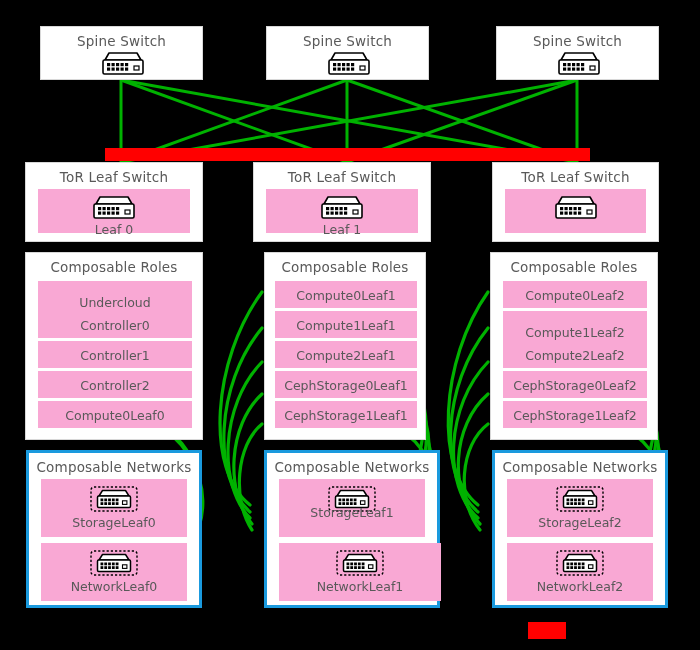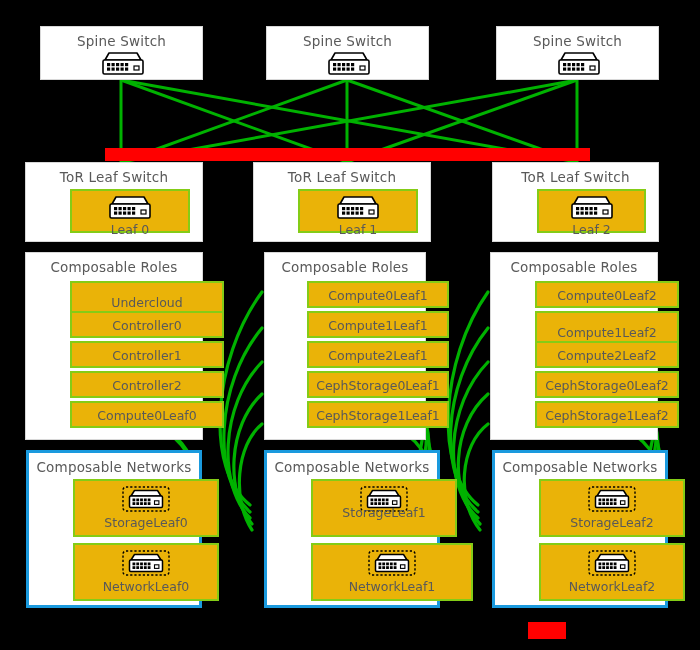--- a/index.html
+++ b/index.html
@@ -17,23 +17,22 @@
   }
   .panel.blue{border:3px solid #1a9ade;}
   .panel-title{
     position:absolute;left:0;right:0;top:6px;text-align:center;
     font-size:13.5px;color:#595959;letter-spacing:.2px;
     white-space:nowrap;
   }
 
   
   .ibox{
-    position:absolute;box-sizing:border-box;background:#eab308;
-    border:2px solid #84cc16;
-    margin-left:32px;
+    position:absolute;box-sizing:border-box;background:#f9a8d4;
+    border:2px solid #f9a8d4;
   }
   .ibox-label{
     position:absolute;left:0;right:0;text-align:center;
     font-size:12.5px;color:#595959;white-space:nowrap;
   }
   .role .ibox-label{top:50%;transform:translateY(-50%);}
 
   
   .sw{position:absolute;}
   .sw svg{display:block;}
@@ -206,21 +205,20 @@
             <rect x="30" y="12" width="3.2" height="3.2"></rect>
             <rect x="12" y="16.5" width="3.2" height="3.2"></rect>
               <rect x="16.5" y="16.5" width="3.2" height="3.2"></rect>
             <rect x="21" y="16.5" width="3.2" height="3.2"></rect>
               <rect x="25.5" y="16.5" width="3.2" height="3.2"></rect>
             <rect x="30" y="16.5" width="3.2" height="3.2"></rect>
           </g>
           <rect x="39" y="15" width="5" height="4" fill="none" stroke="#000" stroke-width="1.2"></rect>
         </svg>
       </div>
-      <div class="ibox-label" style="top:31px;">Leaf 2</div>
     </div>
   </div>
 
   <svg class="ovl" viewBox="0 0 700 650">
     <g stroke="#00b200" stroke-width="3.2" fill="none" stroke-linecap="round">
 
       <path d="M150 420 C 205 445, 210 500, 152 508"></path>
       <path d="M150 420 C 218 455, 222 550, 152 570"></path>
 
       <path d="M262 292 C 212 360, 205 470, 250 505"></path>

